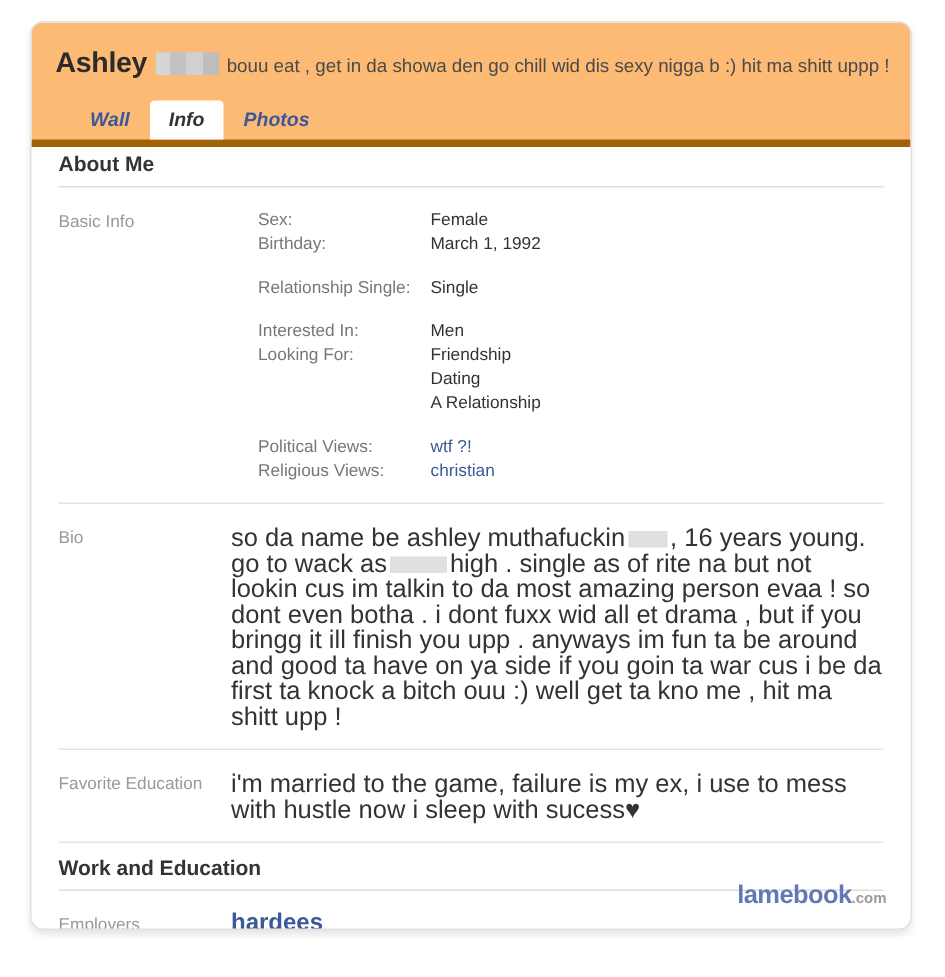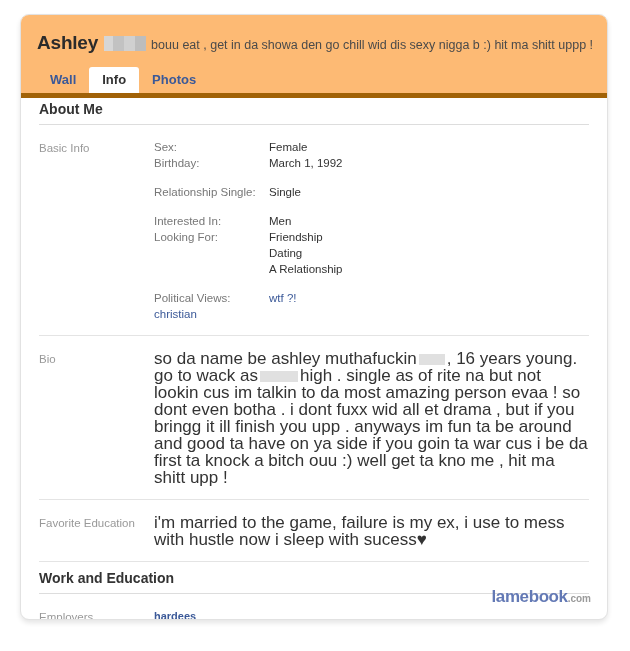--- a/index.html
+++ b/index.html
@@ -71,23 +71,24 @@
   }
   .status-text {
     font-size: 12.5px;
     color: #4a4a4a;
     vertical-align: middle;
   }
 
   
   .tab-strip {
     position: absolute;
-    left: 16px;
+    left: 26px;
     bottom: 0;
     height: 26px;
+    font-style: italic;
   }
   .tab {
     display: inline-block;
     height: 26px;
     line-height: 26px;
     padding: 0 13px;
     font-size: 13px;
     font-weight: bold;
     color: #3b5998;
     box-sizing: border-box;
@@ -152,21 +153,21 @@
     color: #777777;
   }
   .field-val {
     flex: 1;
     font-size: 11.5px;
     color: #333333;
   }
   .field-val.link, .link {
     color: #3b5998;
   }
-  .field-group { margin-bottom: 13px; }
+  .field-group { margin-bottom: 13px; margin-left: 18px; }
   .field-group:last-child { margin-bottom: 0; }
   .sub-val {
     font-size: 11.5px;
     color: #333333;
     line-height: 16px;
     margin-left: 115px;
   }
 
   .para {
     font-size: 17px;
@@ -177,21 +178,21 @@
     display: inline-block;
     vertical-align: middle;
     height: 11px;
     background: #e0e0e0;
     margin: 0 2px 1px 2px;
   }
   .redact-w1 { width: 26px; }
   .redact-w2 { width: 38px; }
 
   .employer-name {
-    font-size: 11px;
+    font-size: 16px;
     font-weight: bold;
     color: #3b5998;
     line-height: 16px;
   }
   .employer-role {
     font-size: 11.5px;
     color: #3b5998;
     line-height: 16px;
   }
 
@@ -266,20 +267,21 @@
           <div class="sub-val">Dating</div>
           <div class="sub-val">A Relationship</div>
         </div>
 
         <div class="field-group">
           <div class="field">
             <span class="field-key">Political Views:</span>
             <span class="field-val link">wtf ?!</span>
           </div>
           <div class="field">
+            <span class="field-key">Religious Views:</span>
             <span class="field-val link">christian</span>
           </div>
         </div>
 
       </div>
     </div>
 
     <div class="row">
       <div class="row-label">Bio</div>
       <div class="row-body">

